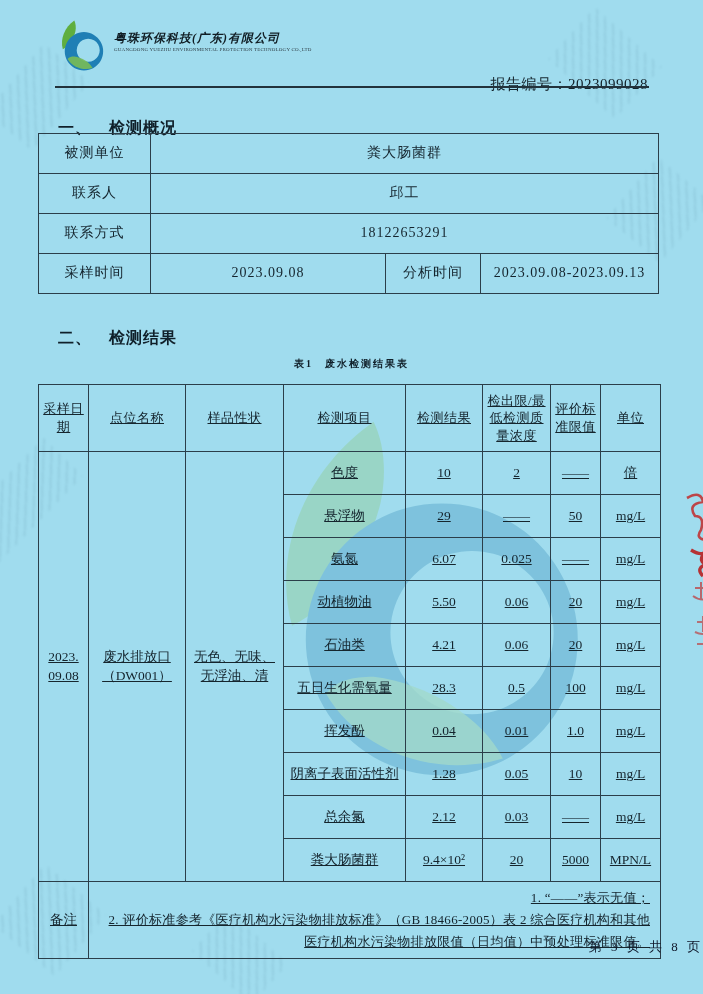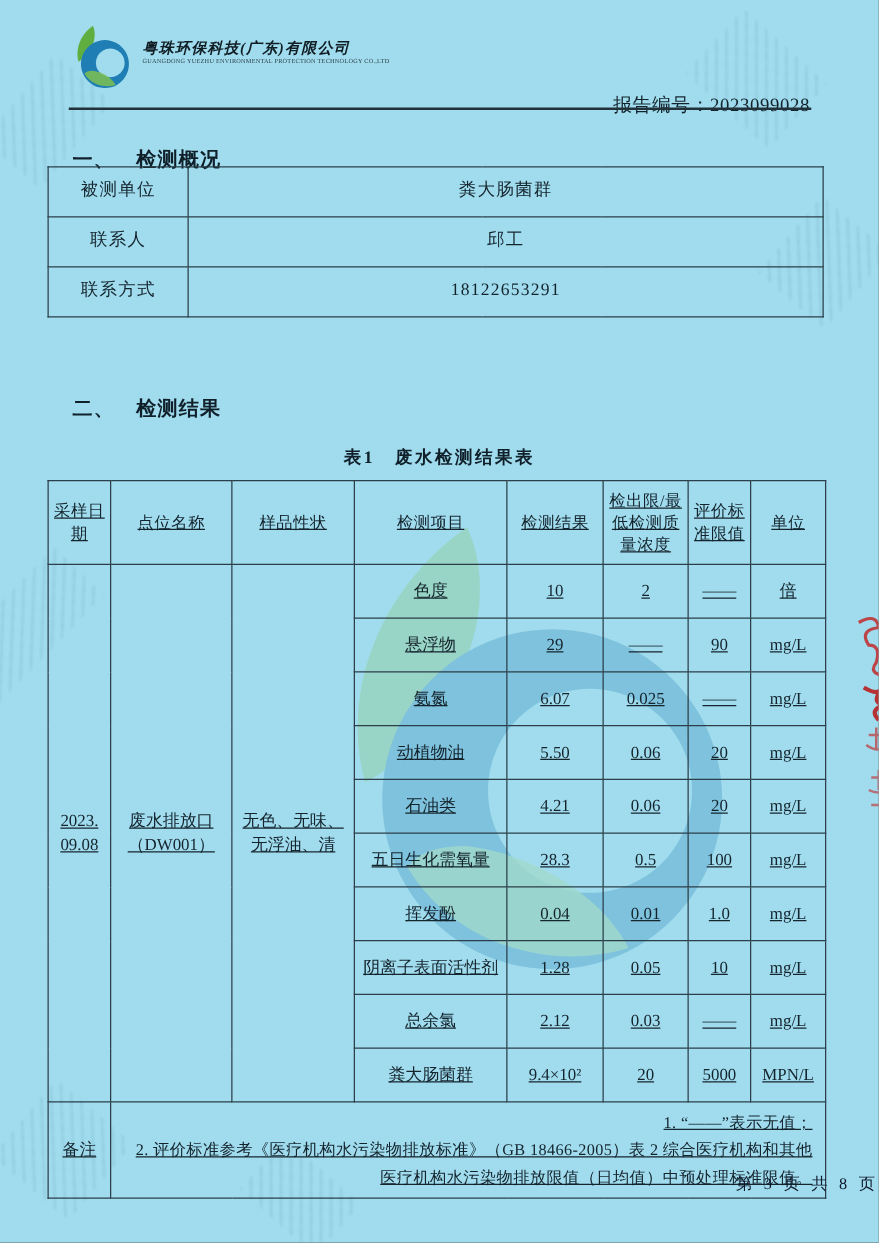--- a/index.html
+++ b/index.html
@@ -11,23 +11,23 @@
   }
   
   .logo{position:absolute;left:58px;top:18px;width:48px;height:56px;}
   .company{position:absolute;left:114px;top:32px;line-height:1.1;}
   .company .cn{font-size:12px;font-weight:bold;font-style:italic;letter-spacing:1px;color:#101d24;}
   .company .en{font-size:5px;letter-spacing:.2px;color:#2c3c44;margin-top:2px;}
   .report-no{position:absolute;right:55px;top:46px;font-size:15px;letter-spacing:.5px;color:#13232b;margin-top:29px;}
   .rule{position:absolute;left:55px;top:86px;width:594px;height:2.4px;background:#22323b;}
   
   .sec-title{position:absolute;left:58px;font-size:16px;font-weight:bold;letter-spacing:1px;color:#10202a;}
-  .sec1{top:86px;margin-top:32px;} .sec2{top:317px;text-align:right;}
+  .sec1{top:86px;margin-top:32px;} .sec2{top:328px;text-align:right;}
   .tbl-caption{position:absolute;top:357px;left:0;width:100%;text-align:center;
-    font-size:14px;font-weight:bold;letter-spacing:2px;color:#10202a;}
+    font-size:10px;font-weight:bold;letter-spacing:2px;color:#10202a;}
   
   table{border-collapse:collapse;table-layout:fixed;background:transparent;}
   td,th{border:1.6px solid #2b3e49;font-weight:normal;text-align:center;
     font-size:13.5px;color:#14242d;padding:2px 3px;line-height:1.35;
     overflow:hidden;word-break:break-all;}
   .t-overview{position:absolute;left:38px;top:133px;width:620px;}
   .t-overview td{height:35px;font-size:14px;letter-spacing:1px;}
   .t-results{position:absolute;left:38px;top:384px;width:622px;text-decoration:underline;}
   .t-results thead td{height:62px;font-size:13px;letter-spacing:.5px;}
   .t-results tbody td{height:38px;}
@@ -89,20 +89,26 @@
       <td colspan="3">粪大肠菌群</td>
     </tr>
     <tr>
       <td>联系人</td>
       <td colspan="3">邱工</td>
     </tr>
     <tr>
       <td>联系方式</td>
       <td colspan="3">18122653291</td>
     </tr>
+    <tr>
+      <td>采样时间</td>
+      <td>2023.09.08</td>
+      <td>分析时间</td>
+      <td>2023.09.08-2023.09.13</td>
+    </tr>
   </tbody>
     </table>
 
   <div class="sec-title sec2">二、　检测结果</div>
   <div class="tbl-caption">表1　废水检测结果表</div>
 
   <table class="t-results">
     <colgroup>
       <col style="width:50px">
         <col style="width:97px">
@@ -136,21 +142,21 @@
         <td>色度</td>
         <td>10</td>
         <td>2</td>
         <td>——</td>
         <td>倍</td>
       </tr>
       <tr>
         <td>悬浮物</td>
         <td>29</td>
         <td>——</td>
-        <td>90</td>
+        <td>50</td>
         <td>mg/L</td>
       </tr>
       <tr>
         <td>氨氮</td>
         <td>6.07</td>
         <td>0.025</td>
         <td>——</td>
         <td>mg/L</td>
       </tr>
       <tr>

